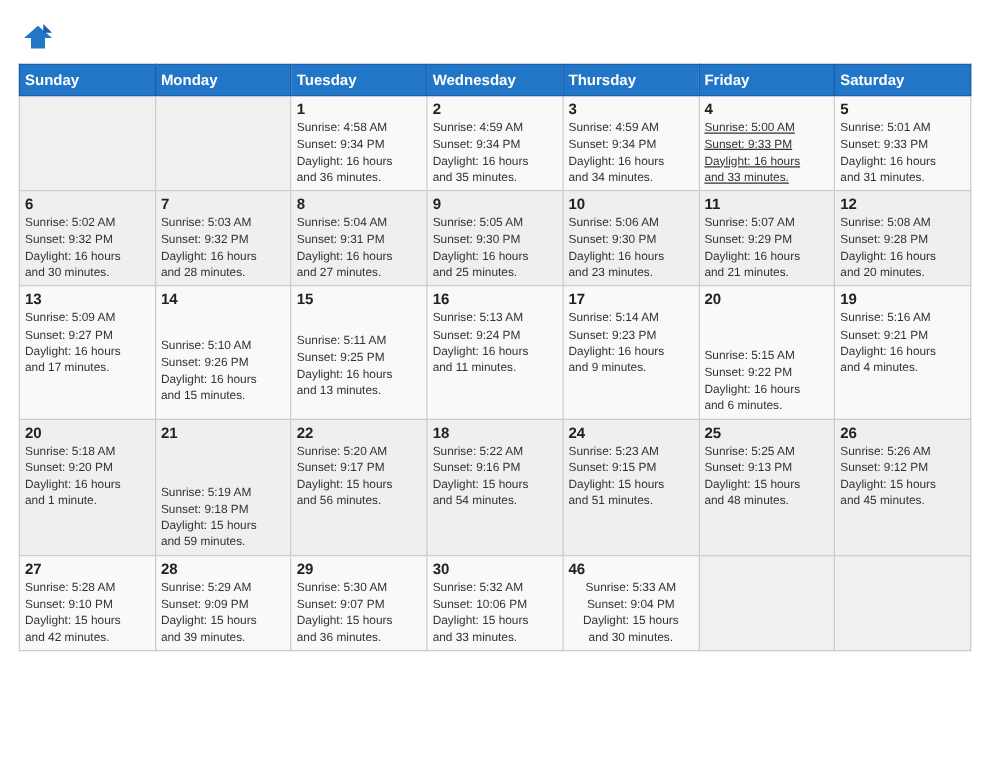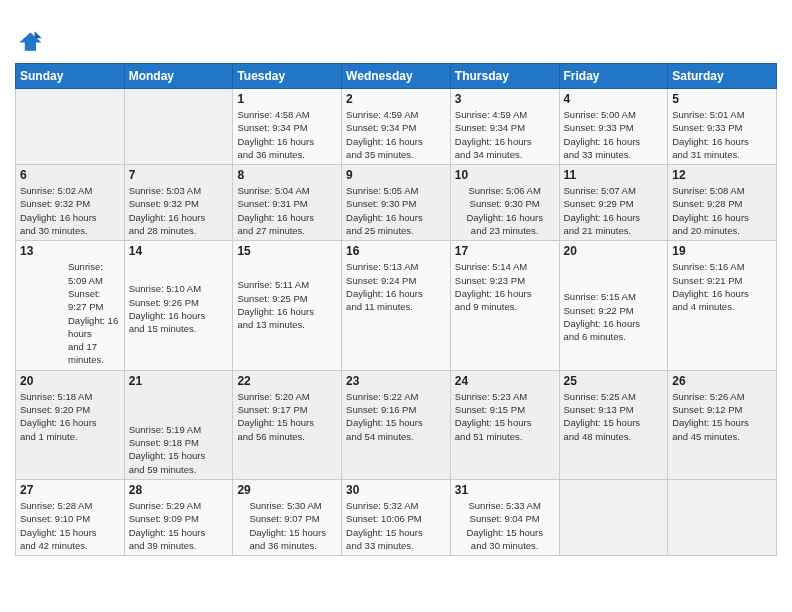--- a/index.html
+++ b/index.html
@@ -4,21 +4,21 @@
   <style>
     * { box-sizing: border-box; margin: 0; padding: 0; }
     body {
       font-family: Arial, sans-serif;
       background: #fff;
       width: 792px;
       min-height: 612px;
     }
     .page {
       width: 792px;
-      padding: 27px 15px 15px 15px;
+      padding: 15px 15px 15px 15px;
     }
     .header {
       display: flex;
       justify-content: space-between;
       align-items: flex-start;
       margin-bottom: 8px;
     }
     .logo {
       display: flex;
       align-items: center;
@@ -149,21 +149,21 @@
           </td>
           <td>
             <span class="day-number">3</span>
             <div class="day-info" style="white-space: pre-line;">Sunrise: 4:59 AM
 Sunset: 9:34 PM
 Daylight: 16 hours
 and 34 minutes.</div>
           </td>
           <td>
             <span class="day-number">4</span>
-            <div class="day-info" style="white-space: pre-line;">Sunrise: 5:00 AM
+            <div class="day-info" style="white-space: pre-line; text-decoration: underline;">Sunrise: 5:00 AM
 Sunset: 9:33 PM
 Daylight: 16 hours
 and 33 minutes.</div>
           </td>
           <td>
             <span class="day-number">5</span>
             <div class="day-info" style="white-space: pre-line;">Sunrise: 5:01 AM
 Sunset: 9:33 PM
 Daylight: 16 hours
 and 31 minutes.</div>
@@ -193,21 +193,21 @@
           </td>
           <td>
             <span class="day-number">9</span>
             <div class="day-info" style="white-space: pre-line;">Sunrise: 5:05 AM
 Sunset: 9:30 PM
 Daylight: 16 hours
 and 25 minutes.</div>
           </td>
           <td>
             <span class="day-number">10</span>
-            <div class="day-info" style="white-space: pre-line; text-align: center;">Sunrise: 5:06 AM
+            <div class="day-info" style="white-space: pre-line;">Sunrise: 5:06 AM
 Sunset: 9:30 PM
 Daylight: 16 hours
 and 23 minutes.</div>
           </td>
           <td>
             <span class="day-number">11</span>
             <div class="day-info" style="white-space: pre-line;">Sunrise: 5:07 AM
 Sunset: 9:29 PM
 Daylight: 16 hours
 and 21 minutes.</div>
@@ -216,21 +216,21 @@
             <span class="day-number">12</span>
             <div class="day-info" style="white-space: pre-line;">Sunrise: 5:08 AM
 Sunset: 9:28 PM
 Daylight: 16 hours
 and 20 minutes.</div>
           </td>
         </tr>
         <tr>
           <td>
             <span class="day-number">13</span>
-            <div class="day-info" style="white-space: pre-line; margin-left: 48px;">Sunrise: 5:09 AM
+            <div class="day-info" style="white-space: pre-line;">Sunrise: 5:09 AM
 Sunset: 9:27 PM
 Daylight: 16 hours
 and 17 minutes.</div>
           </td>
           <td>
             <span class="day-number">14</span>
             <div class="day-info" style="white-space: pre-line; margin-top: 24px;">Sunrise: 5:10 AM
 Sunset: 9:26 PM
 Daylight: 16 hours
 and 15 minutes.</div>
@@ -287,21 +287,21 @@
 and 59 minutes.</div>
           </td>
           <td>
             <span class="day-number">22</span>
             <div class="day-info" style="white-space: pre-line;">Sunrise: 5:20 AM
 Sunset: 9:17 PM
 Daylight: 15 hours
 and 56 minutes.</div>
           </td>
           <td>
-            <span class="day-number">23</span>
+            <span class="day-number">18</span>
             <div class="day-info" style="white-space: pre-line;">Sunrise: 5:22 AM
 Sunset: 9:16 PM
 Daylight: 15 hours
 and 54 minutes.</div>
           </td>
           <td>
             <span class="day-number">24</span>
             <div class="day-info" style="white-space: pre-line;">Sunrise: 5:23 AM
 Sunset: 9:15 PM
 Daylight: 15 hours
@@ -332,34 +332,34 @@
           </td>
           <td>
             <span class="day-number">28</span>
             <div class="day-info" style="white-space: pre-line;">Sunrise: 5:29 AM
 Sunset: 9:09 PM
 Daylight: 15 hours
 and 39 minutes.</div>
           </td>
           <td>
             <span class="day-number">29</span>
-            <div class="day-info" style="white-space: pre-line; margin-left: 12px;">Sunrise: 5:30 AM
+            <div class="day-info" style="white-space: pre-line;">Sunrise: 5:30 AM
 Sunset: 9:07 PM
 Daylight: 15 hours
 and 36 minutes.</div>
           </td>
           <td>
             <span class="day-number">30</span>
             <div class="day-info" style="white-space: pre-line;">Sunrise: 5:32 AM
 Sunset: 10:06 PM
 Daylight: 15 hours
 and 33 minutes.</div>
           </td>
           <td>
-            <span class="day-number">31</span>
+            <span class="day-number">46</span>
             <div class="day-info" style="white-space: pre-line; text-align: center;">Sunrise: 5:33 AM
 Sunset: 9:04 PM
 Daylight: 15 hours
 and 30 minutes.</div>
           </td>
           <td class="empty"></td>
           <td class="empty"></td>
         </tr>
       </tbody>
   </table>

